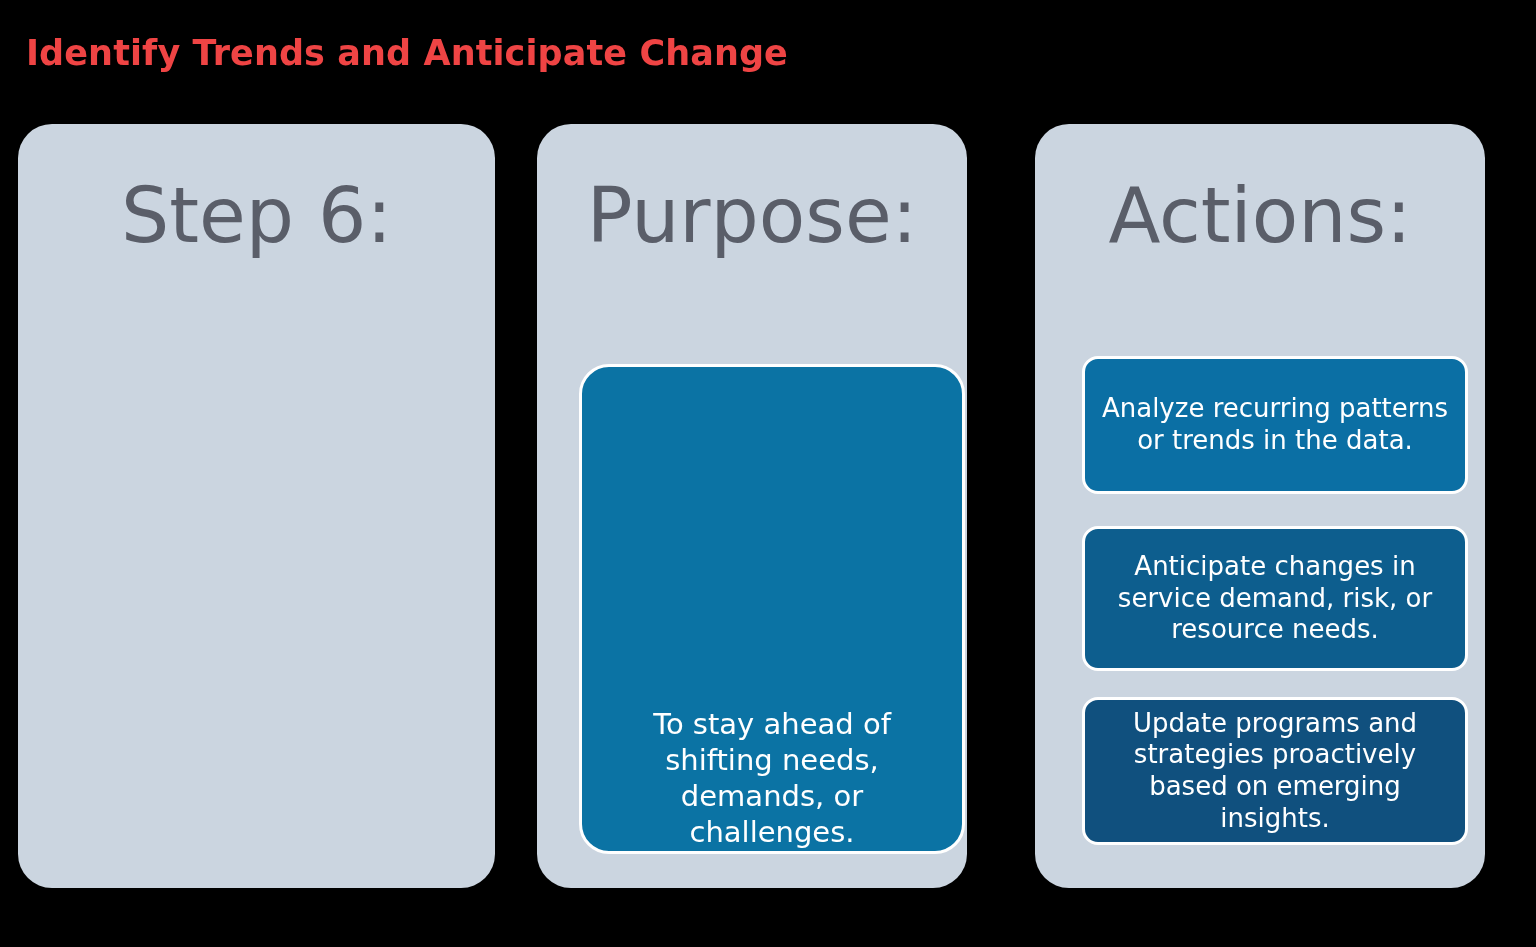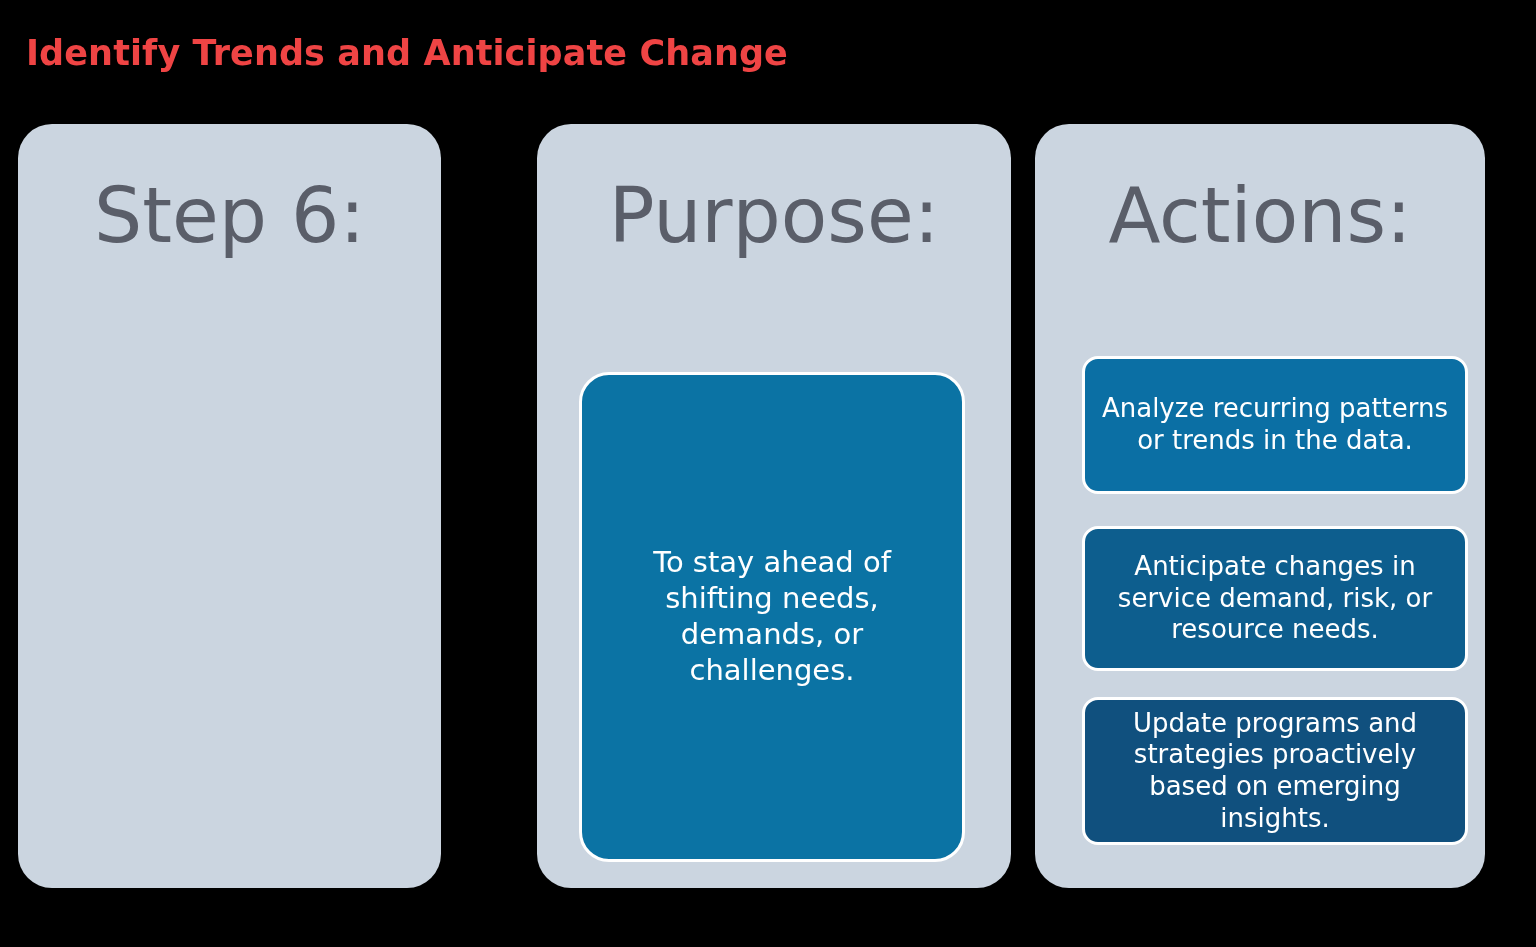--- a/index.html
+++ b/index.html
@@ -35,51 +35,51 @@
 
   
   .panel {
     position: absolute;
     top: 124px;
     height: 764px;
     background: #CBD5E0;
     border-radius: 34px;
     box-sizing: border-box;
   }
-  #panel-step    { left: 18px;   width: 423px; }
-  #panel-purpose { left: 537px;  width: 474px; }
+  #panel-step    { left: 18px;   width: 477px; }
+  #panel-purpose { left: 537px;  width: 430px; }
   #panel-actions { left: 1035px; width: 450px; }
 
   .panel-heading {
     position: absolute;
     top: 52px;
     left: 0;
     right: 0;
     text-align: center;
     font-family: "DejaVu Sans", "Liberation Sans", sans-serif;
     font-size: 76px;
     font-weight: normal;
     line-height: 1.05;
     color: #5A5E69;
     white-space: nowrap;
   }
 
   
   #purpose-card {
     position: absolute;
     left: 42px;
-    top: 248px;
+    top: 240px;
     width: 386px;
     height: 490px;
     background: #0B73A4;
     border: 3px solid #FFFFFF;
     border-radius: 30px;
     box-sizing: border-box;
     display: flex;
-    align-items: center;
+    align-items: flex-end;
     justify-content: center;
     padding: 0 18px;
   }
   #purpose-card .card-text {
     font-family: "DejaVu Sans", "Liberation Sans", sans-serif;
     font-size: 29px;
     line-height: 1.24;
     color: #FFFFFF;
     text-align: center;
   }

